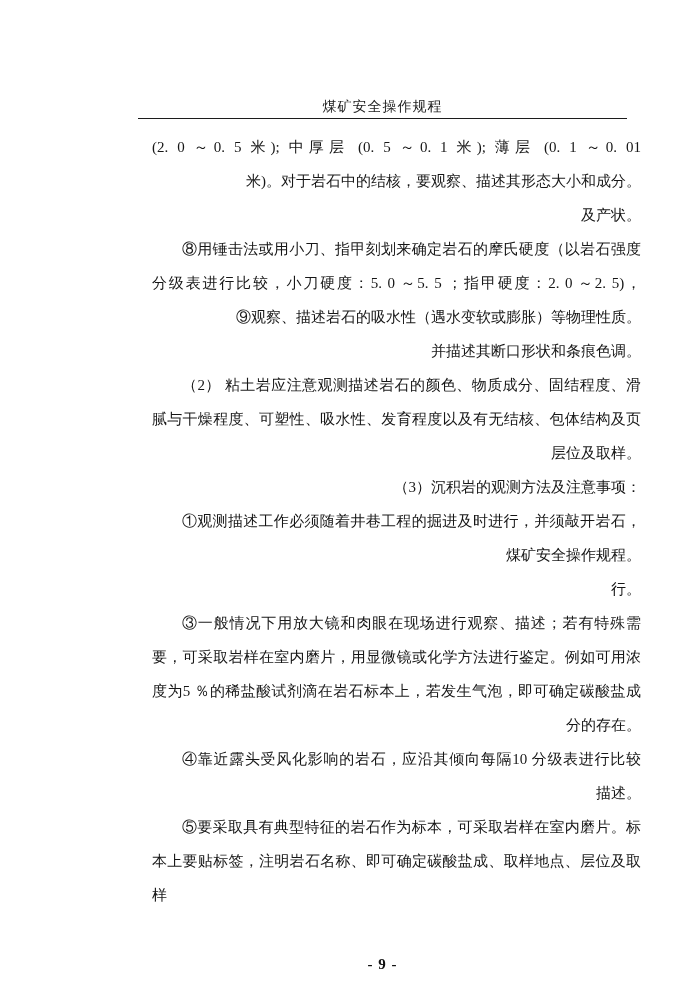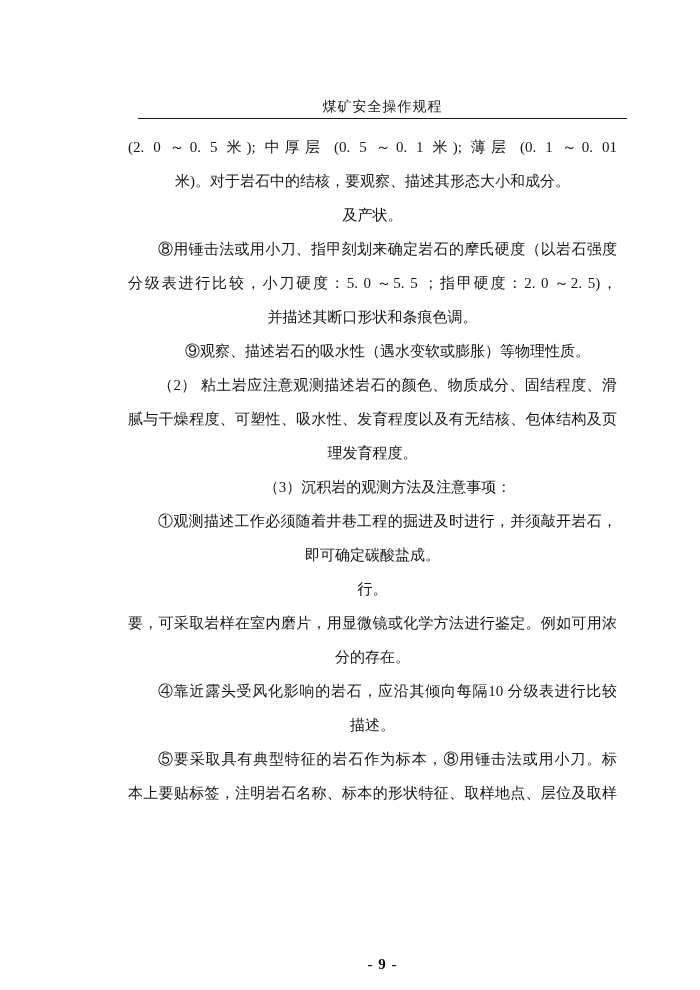--- a/index.html
+++ b/index.html
@@ -31,30 +31,30 @@
   .header-rule {
     position: absolute;
     left: 138px;
     top: 74px;
     width: 489px;
     height: 0;
     border-top: 1.5px solid #1c1c1c;
   }
   .doc-body {
     position: absolute;
-    left: 128px;
+    left: 152px;
     top: 86px;
     width: 489px;
     font-size: 15px;
     line-height: 34px;
     color: #161616;
   }
   .ln {
     height: 34px;
-    text-align: center;
+    text-align: right;
   }
   
   .ln.j {
     text-align: justify;
     text-align-last: justify;
     text-justify: inter-ideograph;
   }
   
   .ln.i {
     text-indent: 2em;
@@ -78,32 +78,34 @@
 
   <div class="running-header">煤矿安全操作规程</div>
   <div class="header-rule"></div>
 
   <div class="doc-body">
     <div class="ln j">(2. 0 ～0. 5 米); 中厚层 (0. 5 ～0. 1 米); 薄层 (0. 1 ～0. 01</div>
     <div class="ln">米)。对于岩石中的结核，要观察、描述其形态大小和成分。</div>
     <div class="ln">及产状。</div>
     <div class="ln j i">⑧用锤击法或用小刀、指甲刻划来确定岩石的摩氏硬度（以岩石强度</div>
     <div class="ln j">分级表进行比较，小刀硬度：5. 0 ～5. 5 ；指甲硬度：2. 0 ～2. 5)，</div>
+    <div class="ln i">⑨观察、描述岩石的吸水性（遇水变软或膨胀）等物理性质。</div>
     <div class="ln">并描述其断口形状和条痕色调。</div>
-    <div class="ln i">⑨观察、描述岩石的吸水性（遇水变软或膨胀）等物理性质。</div>
     <div class="ln j i">（2） 粘土岩应注意观测描述岩石的颜色、物质成分、固结程度、滑</div>
     <div class="ln j">腻与干燥程度、可塑性、吸水性、发育程度以及有无结核、包体结构及页</div>
-    <div class="ln">理发育程度。</div>
+    <div class="ln">层位及取样。</div>
     <div class="ln i">（3）沉积岩的观测方法及注意事项：</div>
     <div class="ln j i">①观测描述工作必须随着井巷工程的掘进及时进行，并须敲开岩石，</div>
-    <div class="ln">即可确定碳酸盐成。</div>
+    <div class="ln">煤矿安全操作规程。</div>
     <div class="ln">行。</div>
+    <div class="ln j i">③一般情况下用放大镜和肉眼在现场进行观察、描述；若有特殊需</div>
     <div class="ln j">要，可采取岩样在室内磨片，用显微镜或化学方法进行鉴定。例如可用浓</div>
+    <div class="ln j">度为5 ％的稀盐酸试剂滴在岩石标本上，若发生气泡，即可确定碳酸盐成</div>
     <div class="ln">分的存在。</div>
     <div class="ln j i">④靠近露头受风化影响的岩石，应沿其倾向每隔10 分级表进行比较</div>
     <div class="ln">描述。</div>
-    <div class="ln j i">⑤要采取具有典型特征的岩石作为标本，⑧用锤击法或用小刀。标</div>
-    <div class="ln j">本上要贴标签，注明岩石名称、标本的形状特征、取样地点、层位及取样</div>
+    <div class="ln j i">⑤要采取具有典型特征的岩石作为标本，可采取岩样在室内磨片。标</div>
+    <div class="ln j">本上要贴标签，注明岩石名称、即可确定碳酸盐成、取样地点、层位及取样</div>
   </div>
 
   <div class="page-number">- 9 -</div>
 
 </div>
 
 </body></html>

